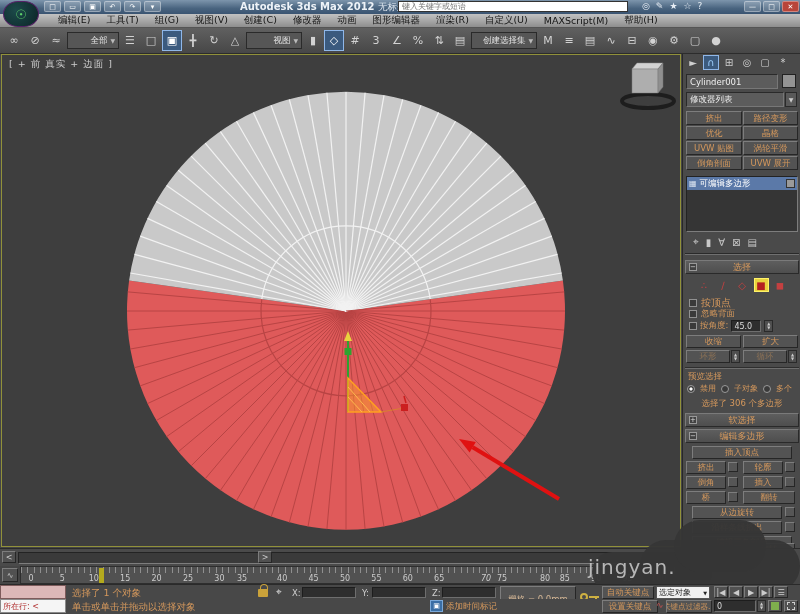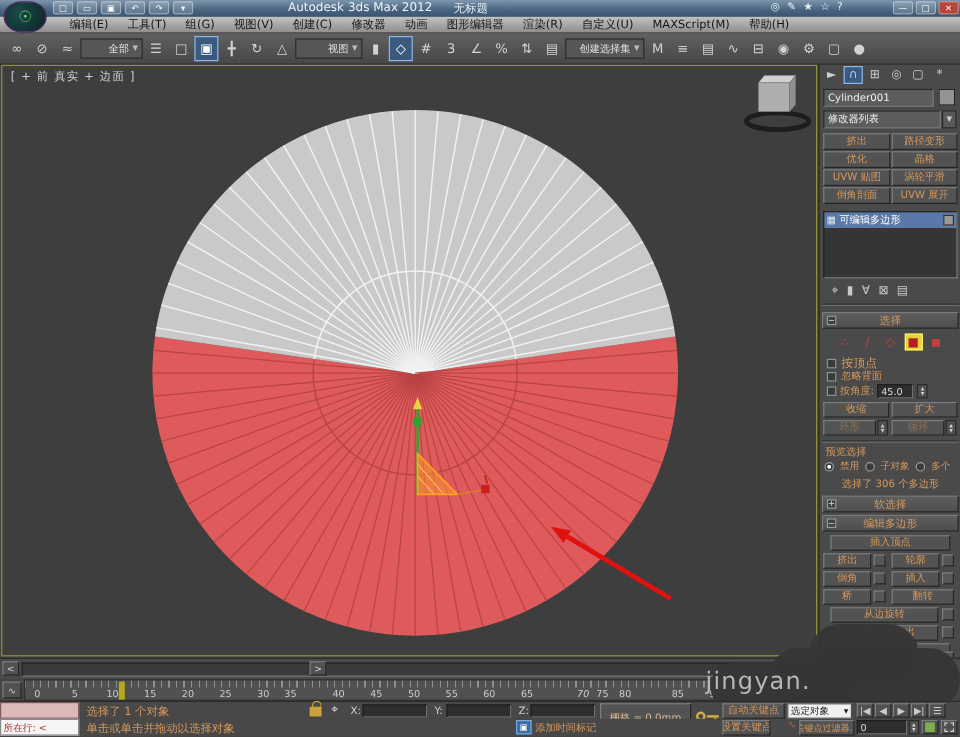--- a/index.html
+++ b/index.html
@@ -68,22 +68,23 @@
 
 <div class="abs" id="title-bar">
   <div class="abs" style="left:44px;top:1px;display:flex;gap:3px" id="qat-row">
       <span class="cell winbtn">□</span>
       <span class="cell winbtn">▭</span>
       <span class="cell winbtn">▣</span>
       <span class="cell winbtn">↶</span>
       <span class="cell winbtn">↷</span>
       <span class="cell winbtn">▾</span>
     </div>
-  <div class="abs" style="left:240px;top:1px;font-size:10px;color:#eef3f8;font-weight:normal">Autodesk 3ds Max 2012</div>
+  <div class="abs" style="left:240px;top:1px;font-size:10px;color:#eef3f8;font-weight:bold">Autodesk 3ds Max 2012</div>
   <div class="abs" style="left:378px;top:1px;font-size:9.5px;color:#e3eaf2">无标题</div>
+  <input class="abs search" style="left: 398px; top: 1px;" placeholder="键入关键字或短语">
   <div class="abs" style="left:642px;top:1px;display:flex;gap:6px;color:#e8eef5;font-size:9px" id="title-icons">
       <span class="cell">◎</span>
       <span class="cell">✎</span>
       <span class="cell">★</span>
       <span class="cell">☆</span>
       <span class="cell">?</span>
     </div>
   <div class="abs" style="left:744px;top:1px;display:flex;gap:2px" id="window-controls">
       <span class="cell winbtn">—</span>
       <span class="cell winbtn">□</span>
@@ -399,21 +400,21 @@
       <span class="tick-num" style="left: 198.4px;">30</span>
       <span class="tick-num" style="left: 221px;">35</span>
       <span class="tick-num" style="left: 261.2px;">40</span>
       <span class="tick-num" style="left: 292.6px;">45</span>
       <span class="tick-num" style="left: 324px;">50</span>
       <span class="tick-num" style="left: 355.4px;">55</span>
       <span class="tick-num" style="left: 386.8px;">60</span>
       <span class="tick-num" style="left: 418.2px;">65</span>
       <span class="tick-num" style="left: 465px; font-style: italic;">70</span>
       <span class="tick-num" style="left: 481px;">75</span>
-      <span class="tick-num" style="left: 500px;">80</span>
+      <span class="tick-num" style="left: 524px;">80</span>
       <span class="tick-num" style="left: 543.8px;">85</span>
       <span class="tick-num" style="left: 575.2px;">90</span>
       <span class="tick-num" style="left: 606.6px;">95</span>
       <span class="tick-num" style="left: 638px;">100</span>
     </div>
 </div>
 
 <div class="abs z60" id="status-row1">
   <div class="abs" style="left:0;top:0;width:66px;height:14px;background:#dcb8b8;border:1px solid #7d5b5b"></div>
   <div class="abs statustext" style="left:72px;top:2px">选择了 1 个对象</div>
@@ -443,21 +444,21 @@
       <span class="cell minicell">▶|</span>
       <span class="cell minicell">☰</span>
     </div>
 </div>
 
 <div class="abs z60" id="status-row2">
   <div class="abs" style="left:0;top:0;width:66px;height:14px;background:#f5f5f5;border:1px solid #8a8a8a;color:#b03030;font-size:8px;display:flex;align-items:center;padding:0 2px">所在行: &lt;</div>
   <div class="abs statustext" style="left:72px;top:2px">单击或单击并拖动以选择对象</div>
   <div class="abs" style="left:430px;top:1px;width:13px;height:12px;background:#3a6ea5;border:1px solid #7aa8d8;color:#fff;font-size:7px;display:flex;align-items:center;justify-content:center">▣</div>
   <div class="abs statustext" style="left:446px;top:2px;font-size:8.5px">添加时间标记</div>
-  <div class="abs btn" style="left:602px;top:1px;width:40px;height:13px">设置关键点</div>
+  <div class="abs btn" style="left:602px;top:1px;width:56px;height:13px">设置关键点</div>
   <div class="abs" style="left:656px;top:1px;color:#c05050;font-size:9px">∿</div>
   <div class="abs btn" style="left:666px;top:1px;width:46px;height:13px;font-size:7.5px">关键点过滤器...</div>
   <div class="abs darkfld" style="left:714px;top:1px;width:42px;height:12px">0</div>
   <div class="abs spin" style="left:757px;top:1px;height:12px">
       <span>▲</span>
       <span>▼</span>
     </div>
   <div class="abs" id="nav-row" style="left:768px;top:1px">
       <span class="minicell">
         <span class="sh-zoom"></span>

